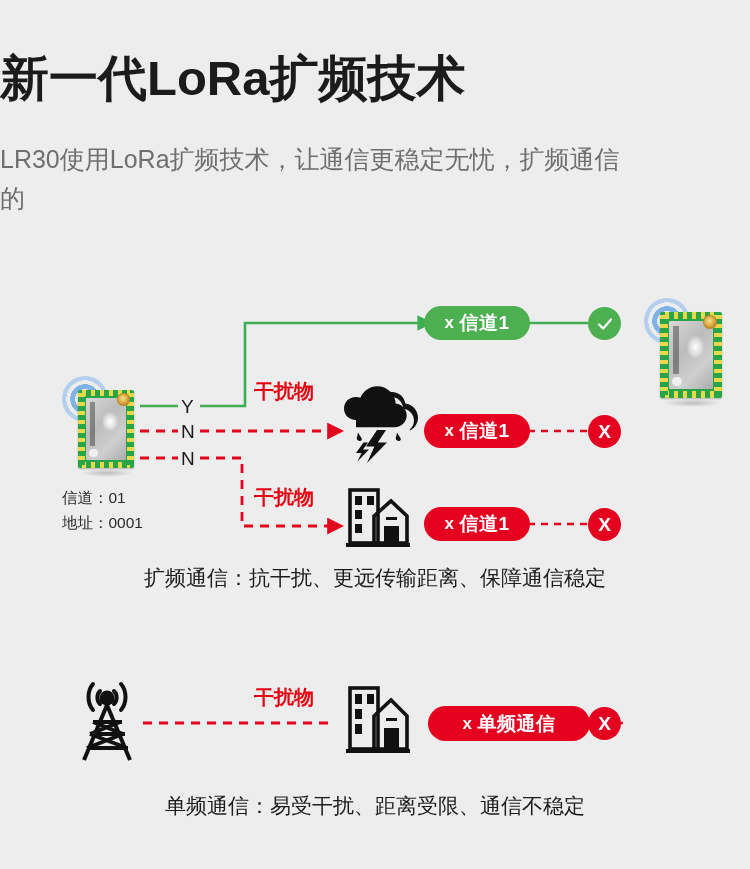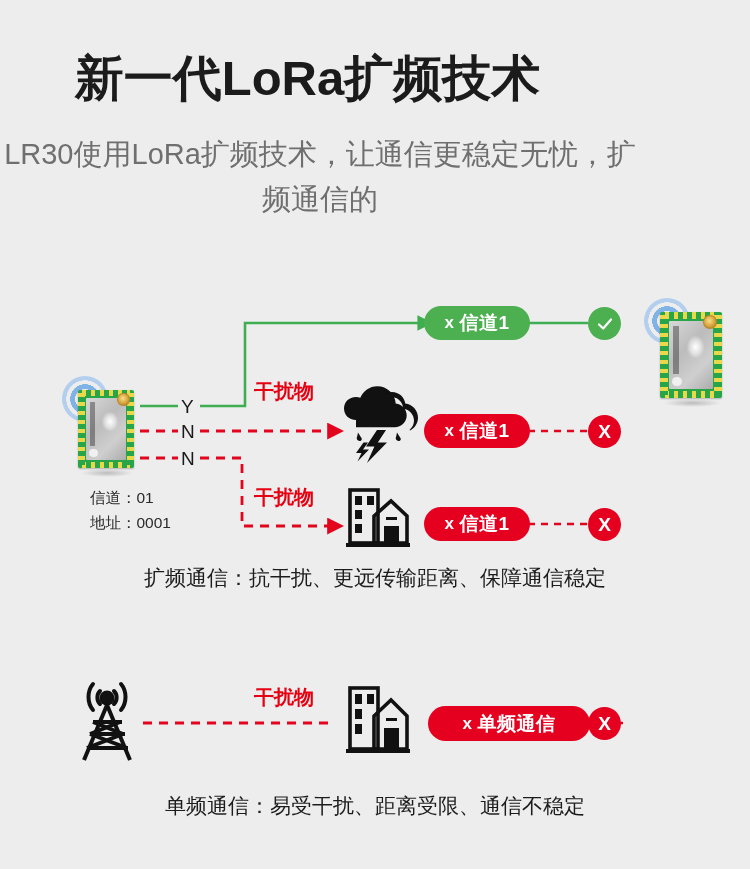--- a/index.html
+++ b/index.html
@@ -19,36 +19,35 @@
     position: relative;
     width: 750px;
     height: 869px;
   }
 
   
   .header {
     position: absolute;
     top: 0; left: 0;
     width: 615px;
-    text-align: center;
   }
   .title {
     margin: 0;
     padding-top: 52px;
     font-size: 49px;
     font-weight: 700;
     letter-spacing: 0px;
     color: #1b1b1b;
     line-height: 1.1;
   }
   .subtitle {
-    margin: 4px auto;
+    margin: 12px auto;
     padding-top: 22px;
     width: 640px;
-    font-size: 29px;
+    font-size: 25px;
     line-height: 1.55;
     color: #6f6f6f;
     font-weight: 400;
   }
 
   
   .abs { position: absolute; }
 
   
   .module {
@@ -309,21 +308,21 @@
       <div class="ipex"></div>
       <div class="logo"></div>
     </div>
     <div class="shadow"></div>
   </div>
 
   <div class="route-letter" style="left:181px; top:396px;">Y</div>
   <div class="route-letter" style="left:181px; top:421px;">N</div>
   <div class="route-letter" style="left:181px; top:448px;">N</div>
 
-  <div class="dev-info" style="left:62px; top:486px;margin-left:28px;">
+  <div class="dev-info" style="left:62px; top:486px;">
     <div>信道：01</div>
     <div>地址：0001</div>
   </div>
 
   <div class="interf" style="left:254px; top:378px;">干扰物</div>
   <div class="interf" style="left:254px; top:484px;">干扰物</div>
 
   <div class="abs" style="left:336px; top:382px;">
     <svg width="84" height="82" viewBox="0 0 84 82">
       <g fill="#111">

